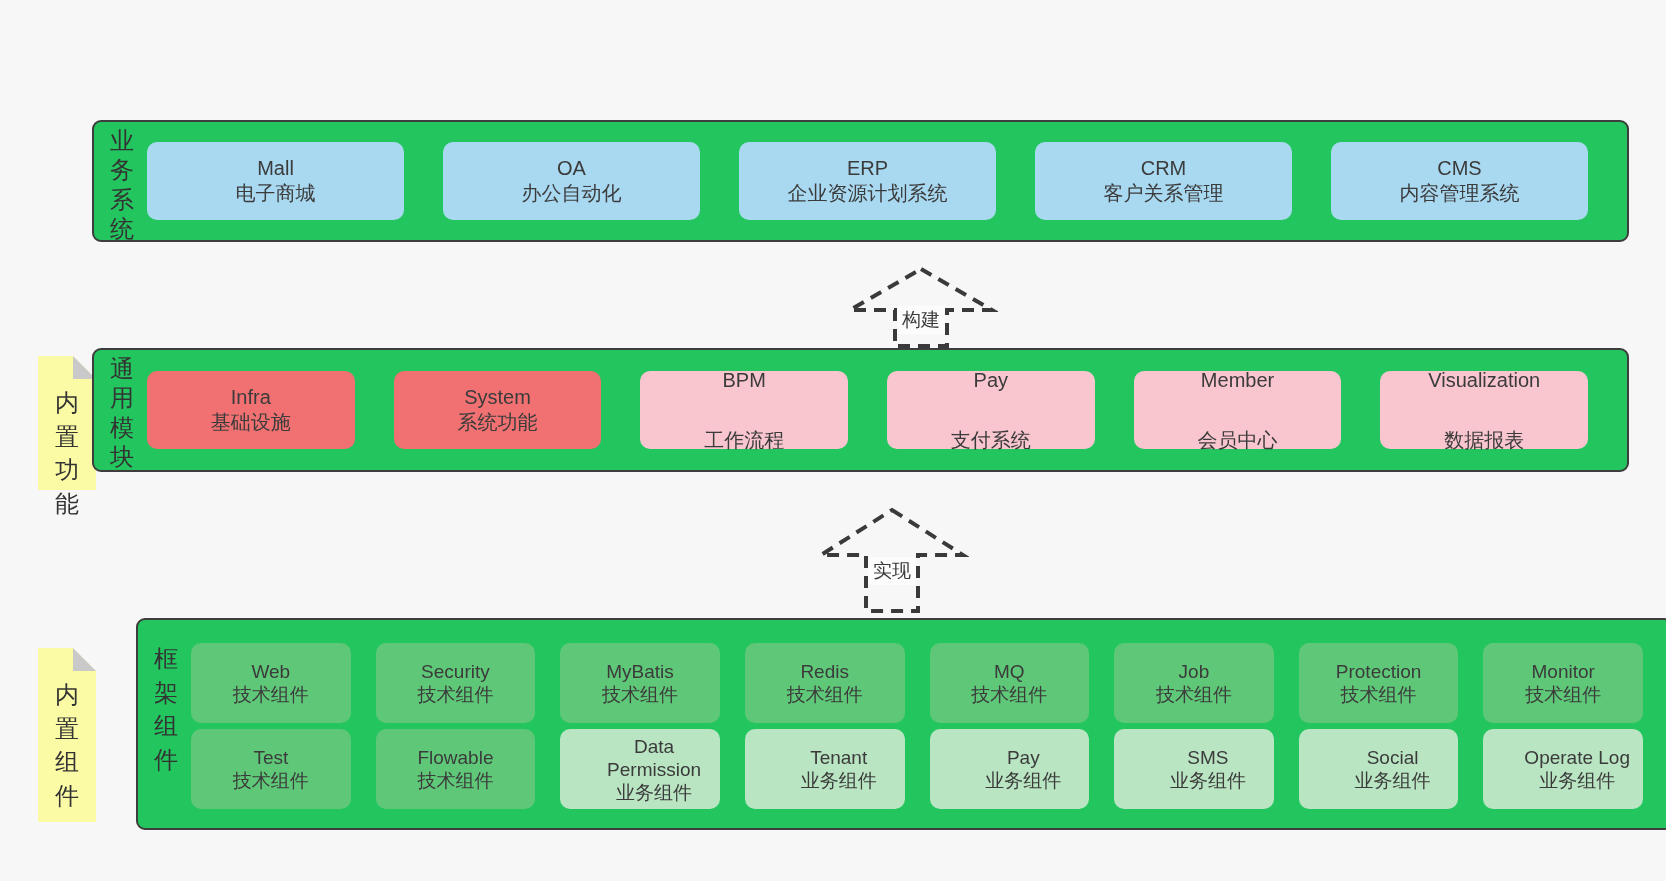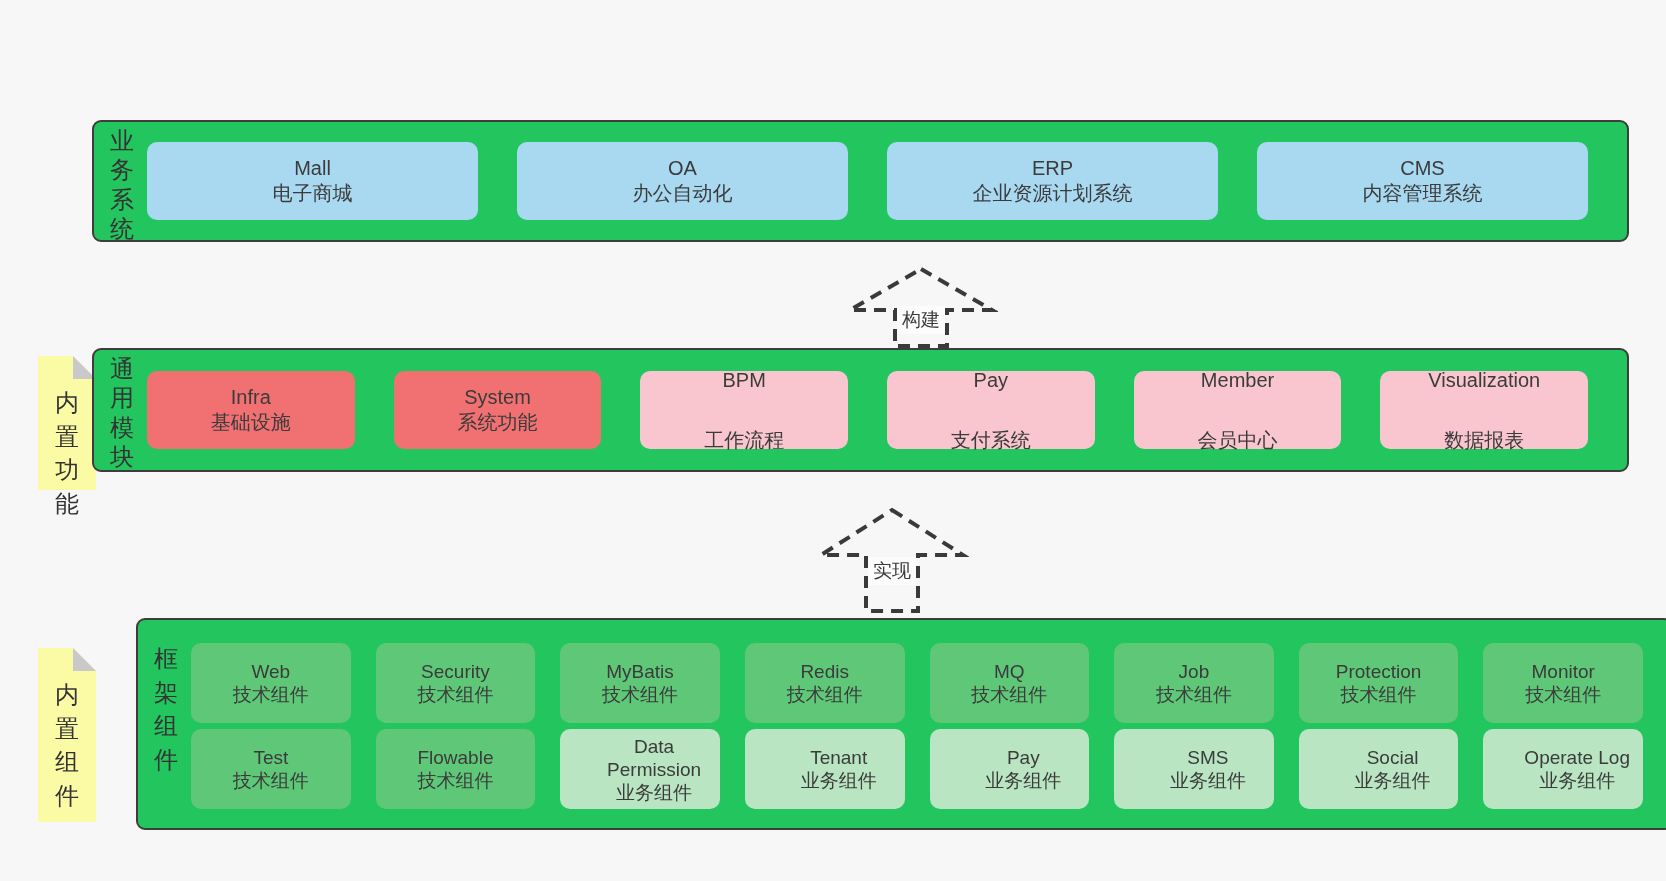--- a/index.html
+++ b/index.html
@@ -90,20 +90,24 @@
     </div>
     <div class="box c-blue">
       <span>OA</span>
       <span>办公自动化</span>
     </div>
     <div class="box c-blue">
       <span>ERP</span>
       <span>企业资源计划系统</span>
     </div>
     <div class="box c-blue">
+      <span>CRM</span>
+      <span>客户关系管理</span>
+    </div>
+    <div class="box c-blue">
       <span>CMS</span>
       <span>内容管理系统</span>
     </div>
   </div>
 </div>
 
 <div class="arrow" id="arrow-build">
   <svg viewBox="0 0 154 86">
     <path d="M77 5 L148 46 L103 46 L103 82 L51 82 L51 46 L6 46 Z" fill="none" stroke="#3a3a3a" stroke-width="4" stroke-dasharray="12 8" stroke-linecap="butt"></path>
   </svg>

